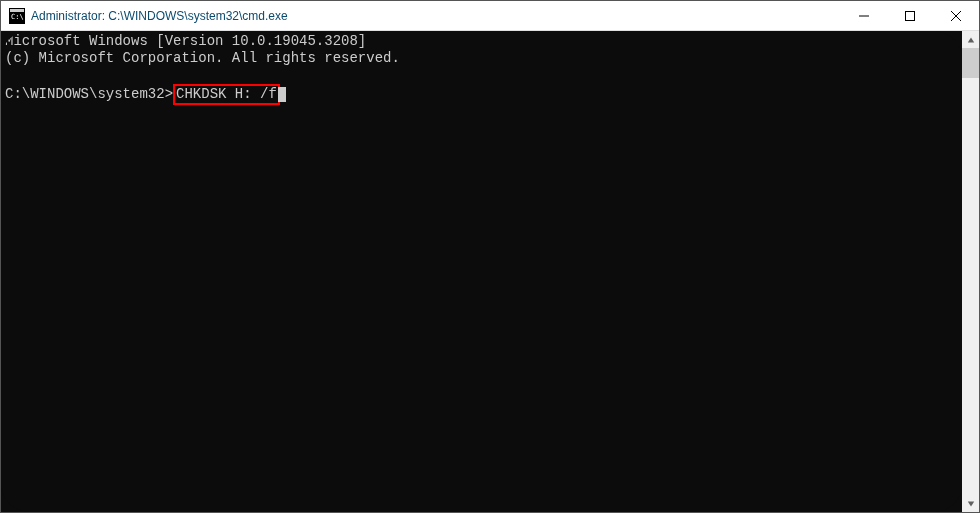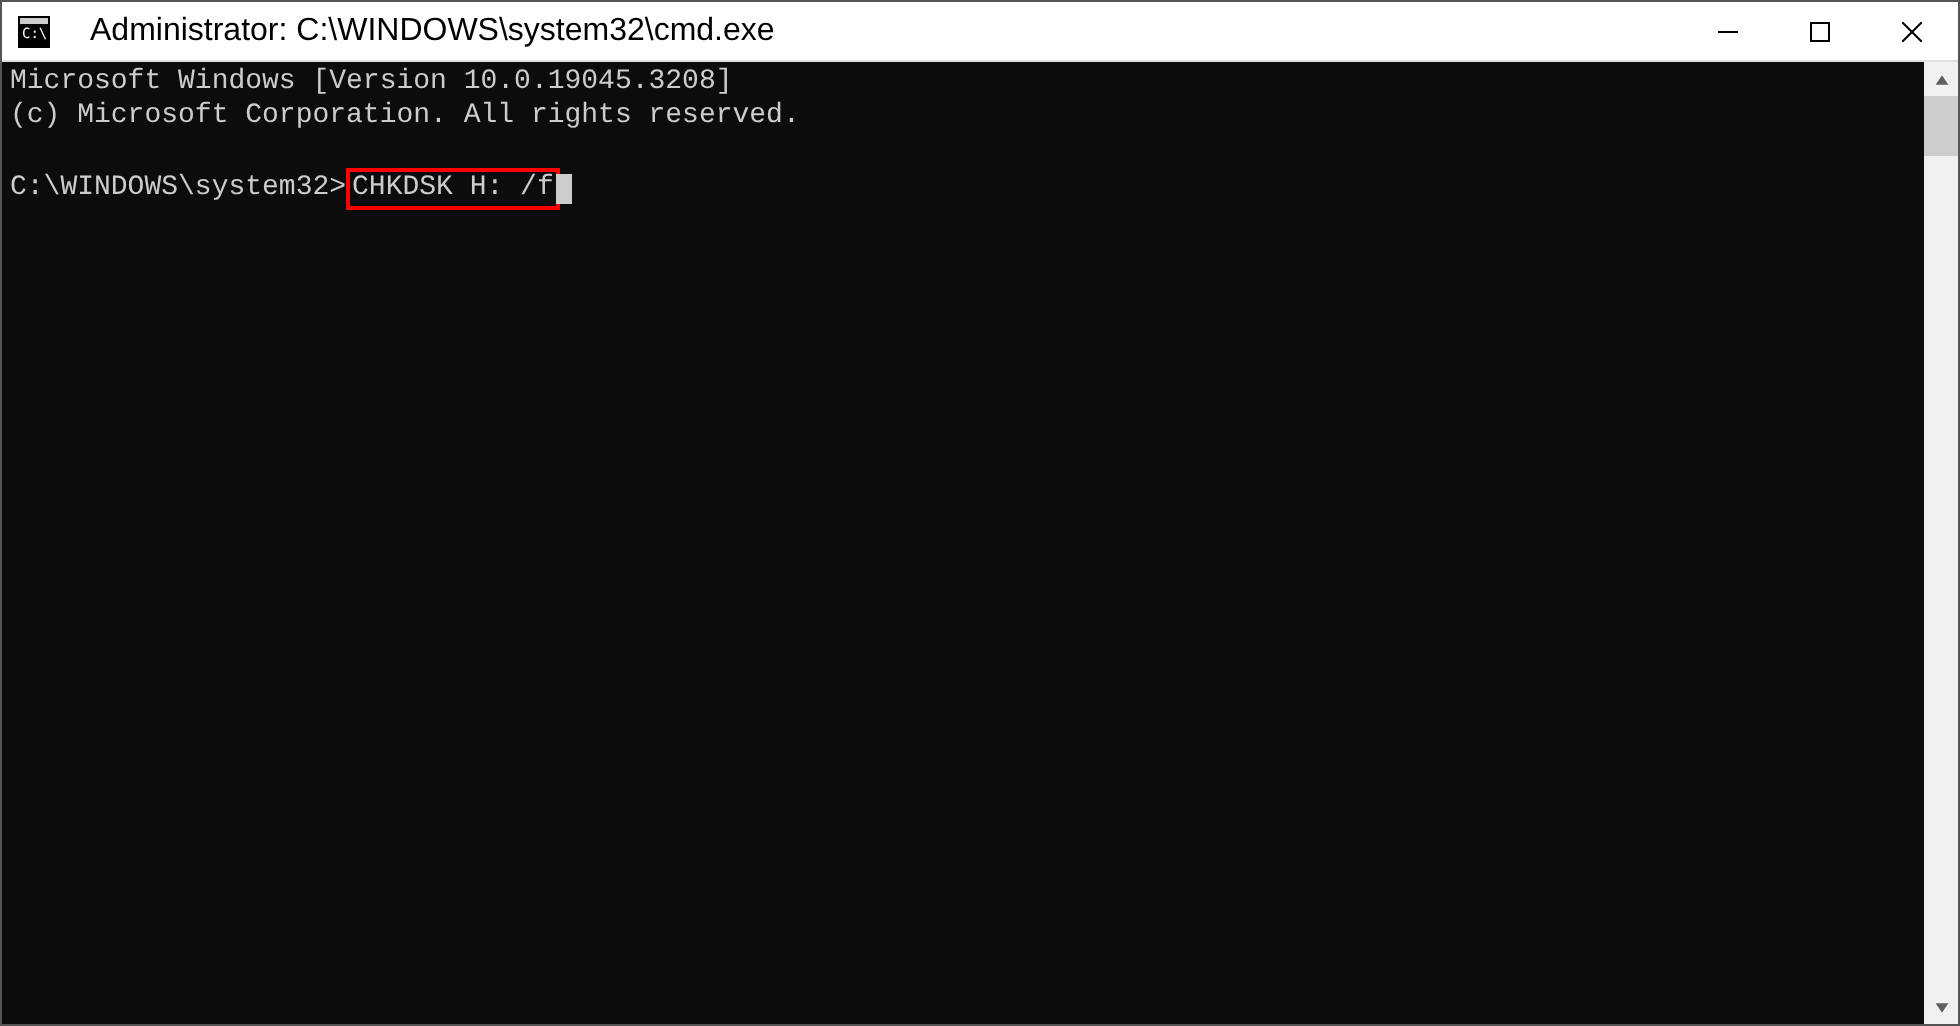--- a/index.html
+++ b/index.html
@@ -37,24 +37,23 @@
       margin-right: 6px;
       display: flex;
       align-items: center;
       justify-content: center;
     }
     .titlebar-icon svg {
       width: 16px;
       height: 16px;
     }
     .titlebar-text {
-      font-size: 16px;
-      color: #000000;
+      font-size: 12px;
+      color: #0c4a6e;
       flex: 1;
-      margin-left: 14px;
     }
     .window-controls {
       display: flex;
       height: 100%;
     }
     .window-control {
       width: 46px;
       height: 100%;
       display: flex;
       align-items: center;
@@ -77,20 +76,21 @@
     .terminal {
       flex: 1;
       background: #0c0c0c;
       color: #cccccc;
       font-family: Consolas, "Courier New", monospace;
       font-size: 14px;
       line-height: 17px;
       padding: 2px 4px;
       white-space: pre;
       overflow: hidden;
+      border-radius: 28px;
     }
     .highlight-box {
       border: 2px solid #ff0000;
       padding: 0 1px;
       display: inline-block;
     }
     .cursor {
       display: inline-block;
       width: 8px;
       height: 15px;

